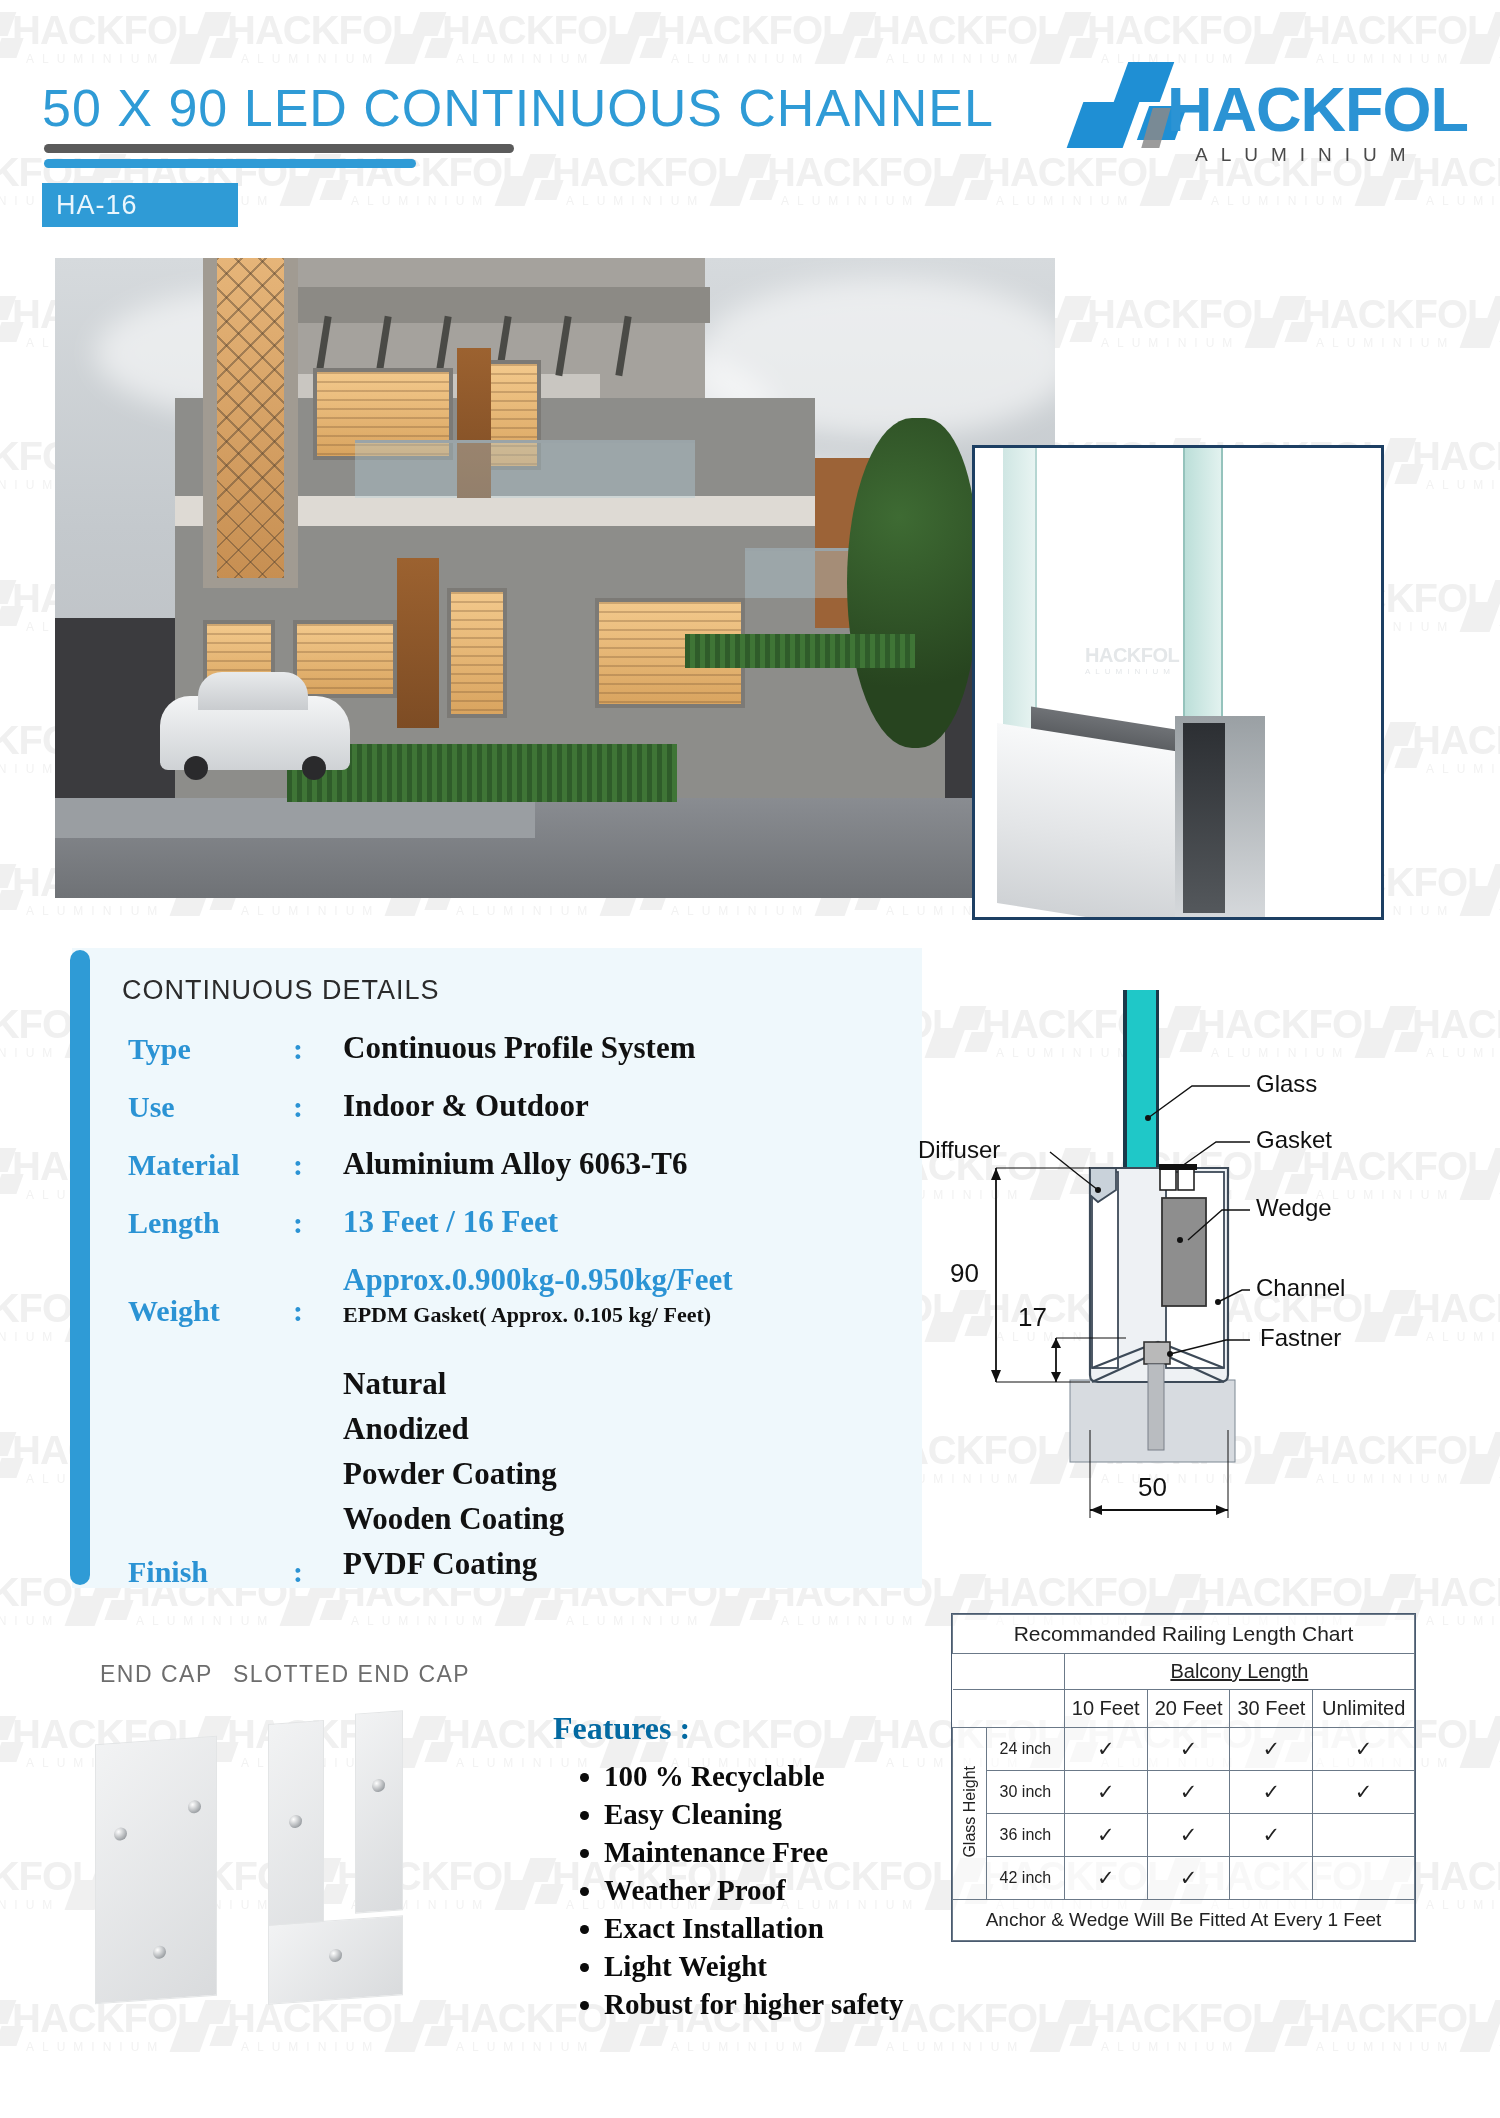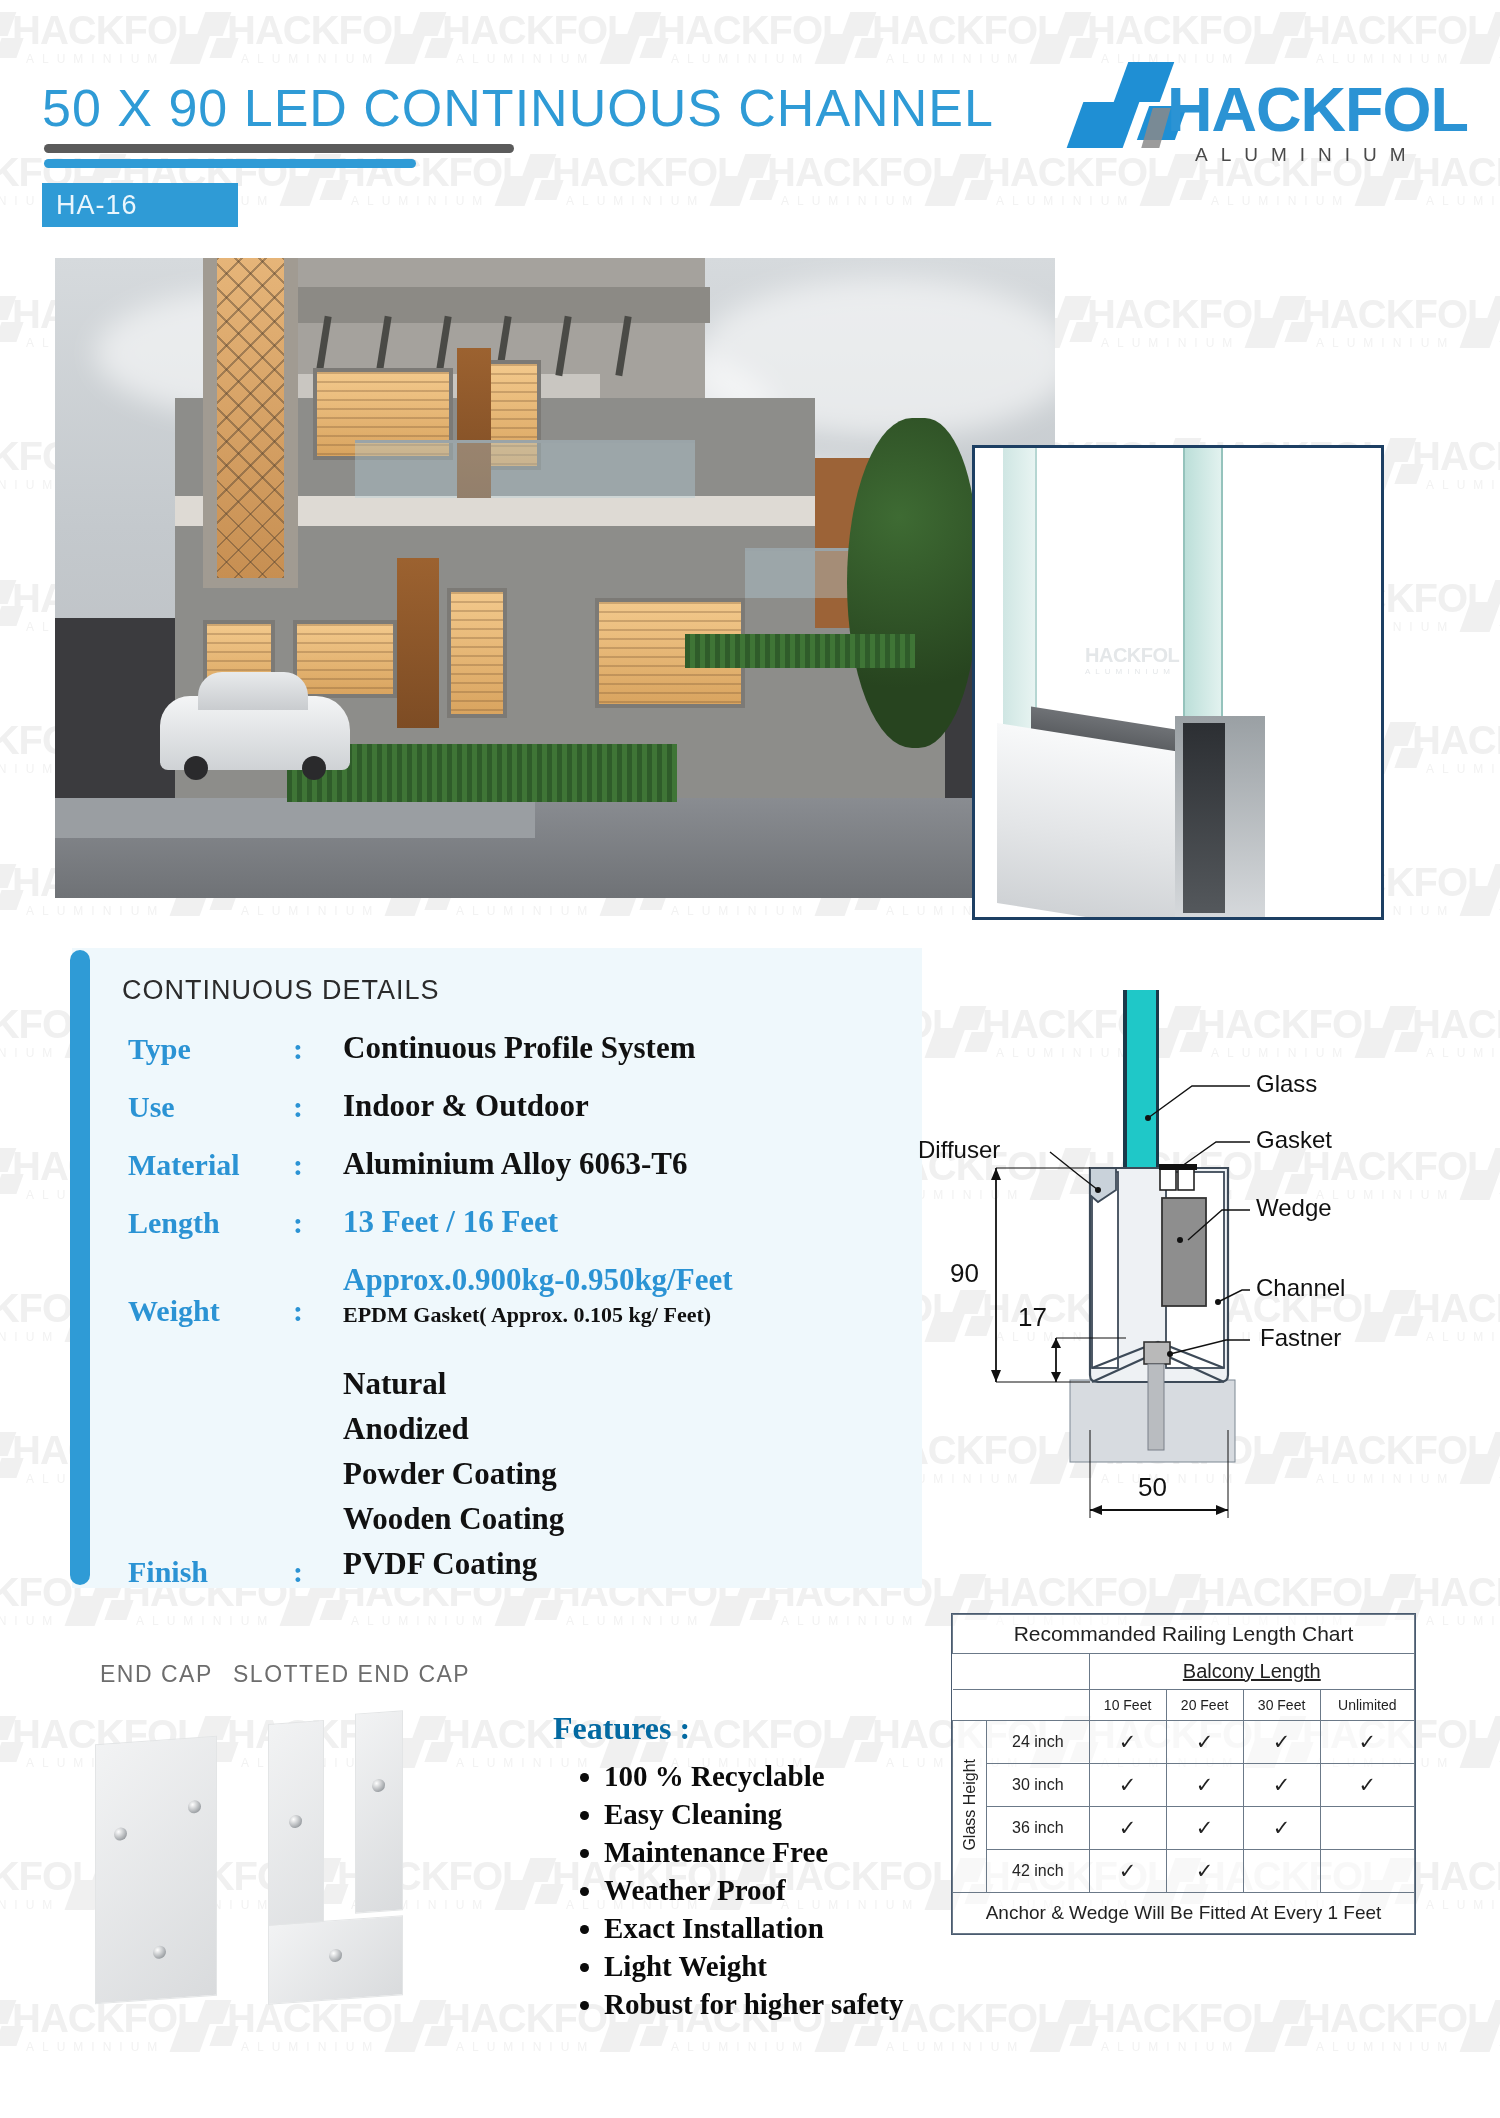--- a/index.html
+++ b/index.html
@@ -314,21 +314,21 @@
   }
   .chart-wrap table { width: 100%; border-collapse: collapse; }
   .chart-wrap td, .chart-wrap th {
     border: 1px solid #6b7988;
     text-align: center;
     color: #222;
     font-weight: normal;
   }
   .ch-title { font-size: 21px; padding: 7px 0; color:#1d2b3a; }
   .ch-group { font-size: 20px; padding: 6px 0; color:#1d2b3a;text-decoration:underline; }
-  .ch-col   { font-size: 14px; padding: 7px 0; color:#3a4652; }
+  .ch-col   { font-size: 20px; padding: 7px 0; color:#3a4652; }
   .ch-rowh  { font-size: 16px; padding: 9px 6px; color:#2a3540; }
   .ch-cell  { font-size: 21px; padding: 9px 0; color:#17304d; font-weight: bold; }
   .ch-side  { width: 34px; font-size: 16px; color:#2a3540; }
   .ch-side span {
     display: inline-block;
     writing-mode: vertical-rl;
     transform: rotate(180deg);
     white-space: nowrap;
   }
   .ch-note { font-size: 19px; padding: 9px 0; color:#1d3557; }

